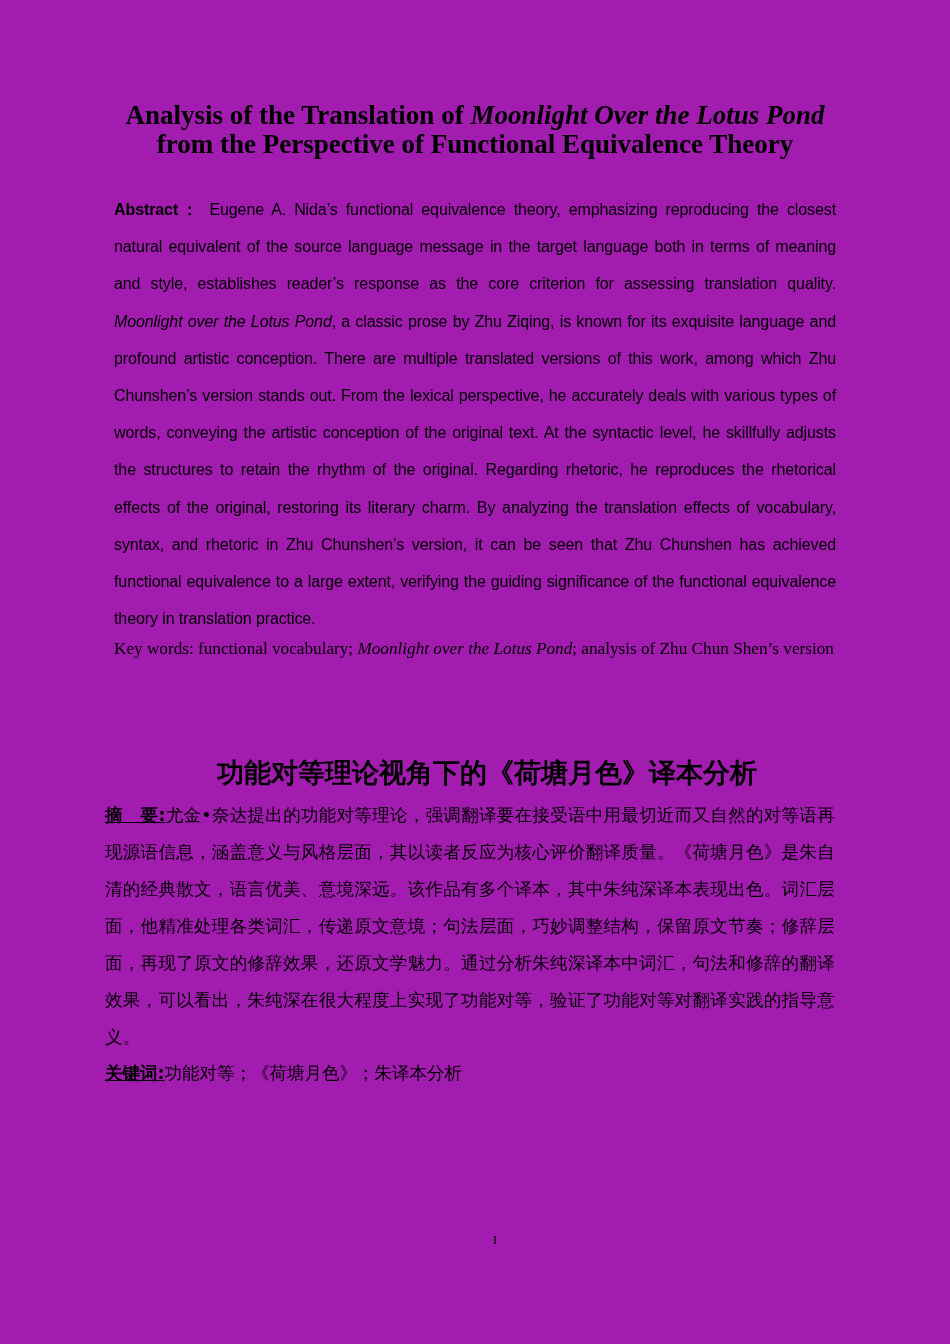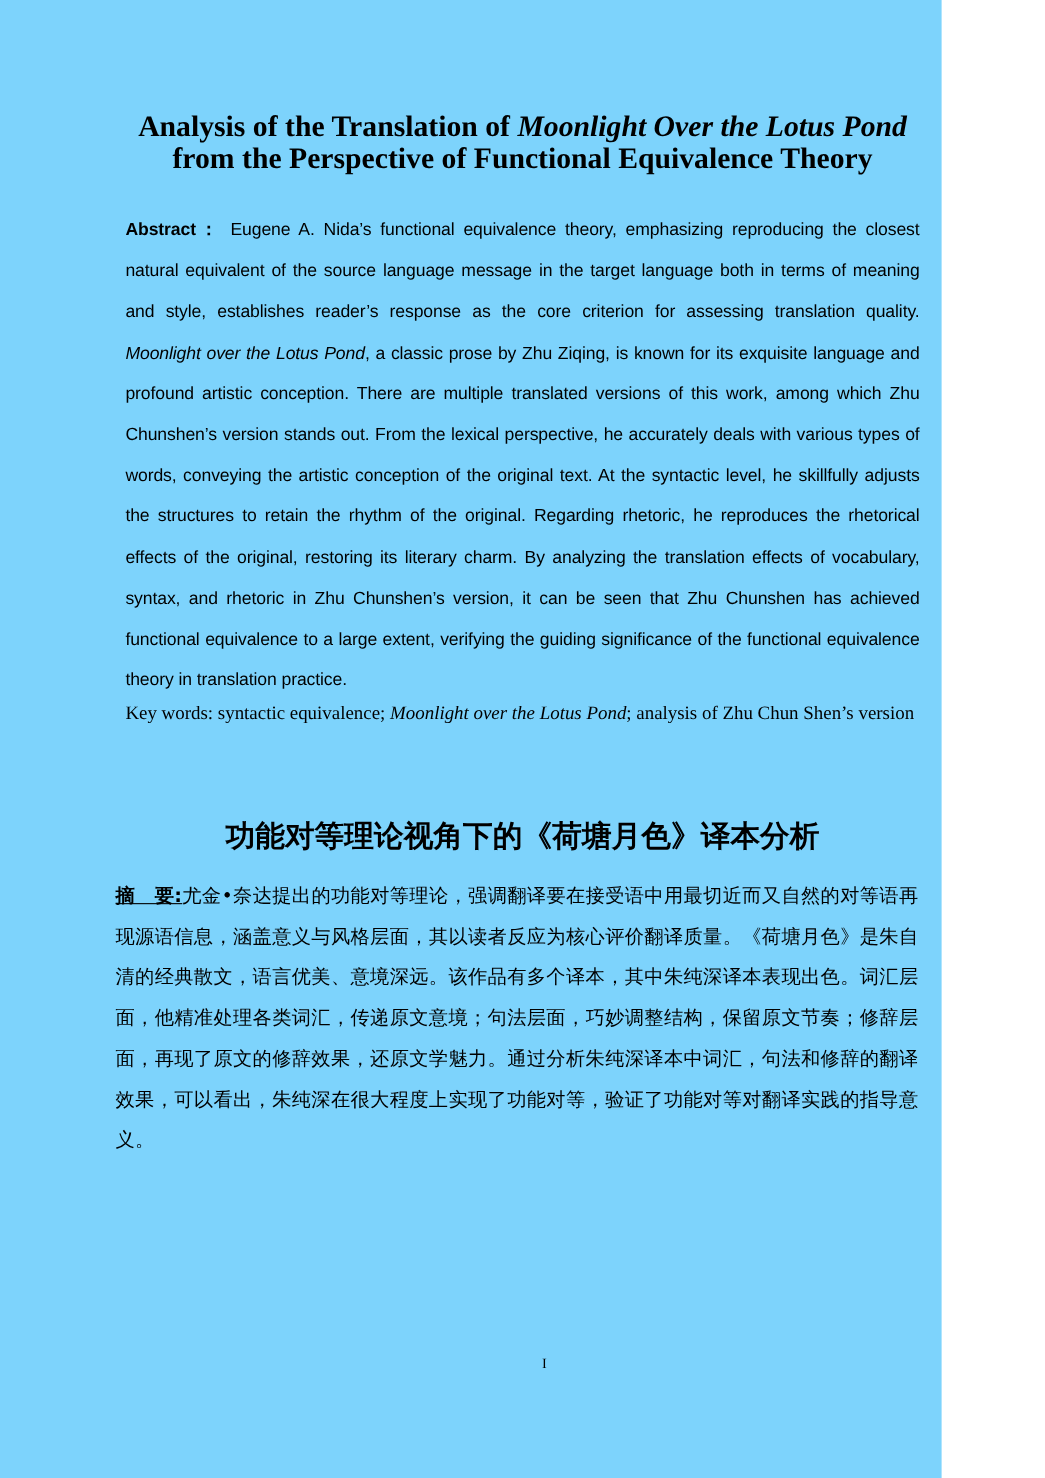--- a/index.html
+++ b/index.html
@@ -1,17 +1,17 @@
 <!DOCTYPE html>
 <html><head>
 <meta charset="utf-8">
 <style>
   html, body { margin: 0; padding: 0; background: #ffffff; }
   body { width: 950px; height: 1344px; position: relative; overflow: hidden; color: #000; }
-  .page { position: absolute; left: 0; top: 0; width: 856px; height: 1344px; background: #7dd3fc; }
+  .page { position: absolute; left: 0; top: 0; width: 950px; height: 1344px; background: #a21caf; }
 
   .en-title {
     position: absolute; left: 120px; top: 101px; width: 710px;
     text-align: center; font-family: "Liberation Serif", serif; font-weight: bold;
     font-size: 27px; line-height: 29px; margin: 0;
   }
   .en-title i { font-style: italic; }
 
   .en-abstract {
     position: absolute; left: 114px; top: 191px; width: 722px;
@@ -25,21 +25,21 @@
     position: absolute; left: 114px; top: 630px; width: 722px;
     font-family: "Liberation Serif", serif; font-size: 17.2px; line-height: 37px;
     text-align: justify; margin: 0;
   }
   .en-keywords b { font-weight: normal; }
   .en-keywords i { font-style: italic; }
 
   .zh-title {
     position: absolute; left: 110px; top: 743px; width: 730px;
     text-align: center; font-family: "DejaVu Sans", sans-serif; font-weight: bold;
-    font-size: 27px; line-height: 36px; margin: 0;
+    font-size: 27px; line-height: 36px; margin: 12px;
   }
 
   .zh-abstract {
     position: absolute; left: 105px; top: 797px; width: 730px;
     font-family: "DejaVu Serif", serif; font-size: 17.5px; line-height: 37px;
     text-align: justify; margin: 0; letter-spacing: 0.3px;
   }
   .zh-abstract b, .zh-keywords b { font-family: "DejaVu Sans", sans-serif; font-weight: bold; text-decoration: underline; }
 
   .zh-keywords {
@@ -54,22 +54,23 @@
 </style>
 </head>
 <body>
 
 <div class="page">
 
   <h1 class="en-title"><span>Analysis of the Translation of </span><i>Moonlight Over the Lotus Pond</i><span> from the Perspective of Functional Equivalence Theory</span></h1>
 
   <p class="en-abstract"><b>Abstract：</b><span> Eugene A. Nida’s functional equivalence theory, emphasizing reproducing the closest natural equivalent of the source language message in the target language both in terms of meaning and style, establishes reader’s response as the core criterion for assessing translation quality. </span><i>Moonlight over the Lotus Pond</i><span>, a classic prose by Zhu Ziqing, is known for its exquisite language and profound artistic conception. There are multiple translated versions of this work, among which Zhu Chunshen’s version stands out. From the lexical perspective, he accurately deals with various types of words, conveying the artistic conception of the original text. At the syntactic level, he skillfully adjusts the structures to retain the rhythm of the original. Regarding rhetoric, he reproduces the rhetorical effects of the original, restoring its literary charm. By analyzing the translation effects of vocabulary, syntax, and rhetoric in Zhu Chunshen’s version, it can be seen that Zhu Chunshen has achieved functional equivalence to a large extent, verifying the guiding significance of the functional equivalence theory in translation practice.</span></p>
 
-  <p class="en-keywords"><b>Key words:</b><span> syntactic equivalence; </span><i>Moonlight over the Lotus Pond</i><span>; analysis of Zhu Chun Shen’s version</span></p>
+  <p class="en-keywords"><b>Key words:</b><span> functional vocabulary; </span><i>Moonlight over the Lotus Pond</i><span>; analysis of Zhu Chun Shen’s version</span></p>
 
   <h2 class="zh-title">功能对等理论视角下的《荷塘月色》译本分析</h2>
 
   <p class="zh-abstract"><b>摘　要:</b><span>尤金•奈达提出的功能对等理论，强调翻译要在接受语中用最切近而又自然的对等语再现源语信息，涵盖意义与风格层面，其以读者反应为核心评价翻译质量。《荷塘月色》是朱自清的经典散文，语言优美、意境深远。该作品有多个译本，其中朱纯深译本表现出色。词汇层面，他精准处理各类词汇，传递原文意境；句法层面，巧妙调整结构，保留原文节奏；修辞层面，再现了原文的修辞效果，还原文学魅力。通过分析朱纯深译本中词汇，句法和修辞的翻译效果，可以看出，朱纯深在很大程度上实现了功能对等，验证了功能对等对翻译实践的指导意义。</span></p>
 
+  <p class="zh-keywords"><b>关键词:</b><span>功能对等；《荷塘月色》；朱译本分析</span></p>
 
   <div class="page-number">I</div>
 
 </div>
 
 </body></html>

